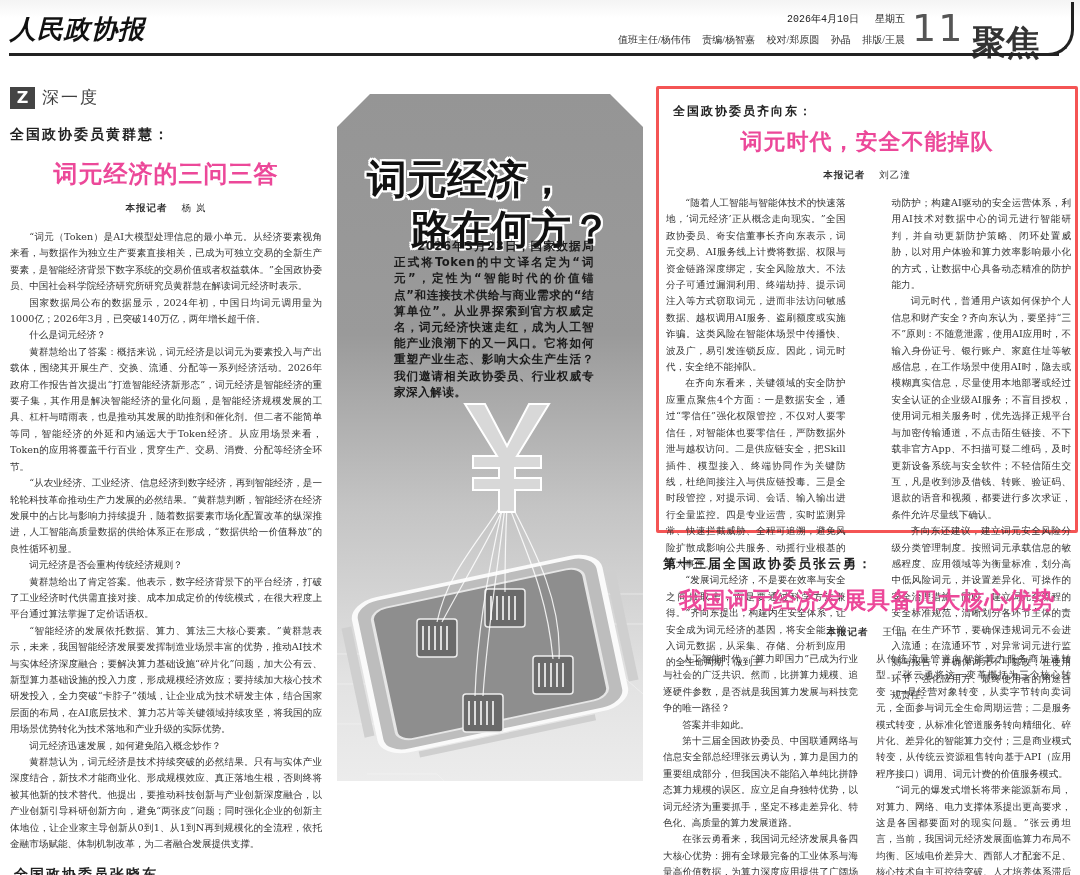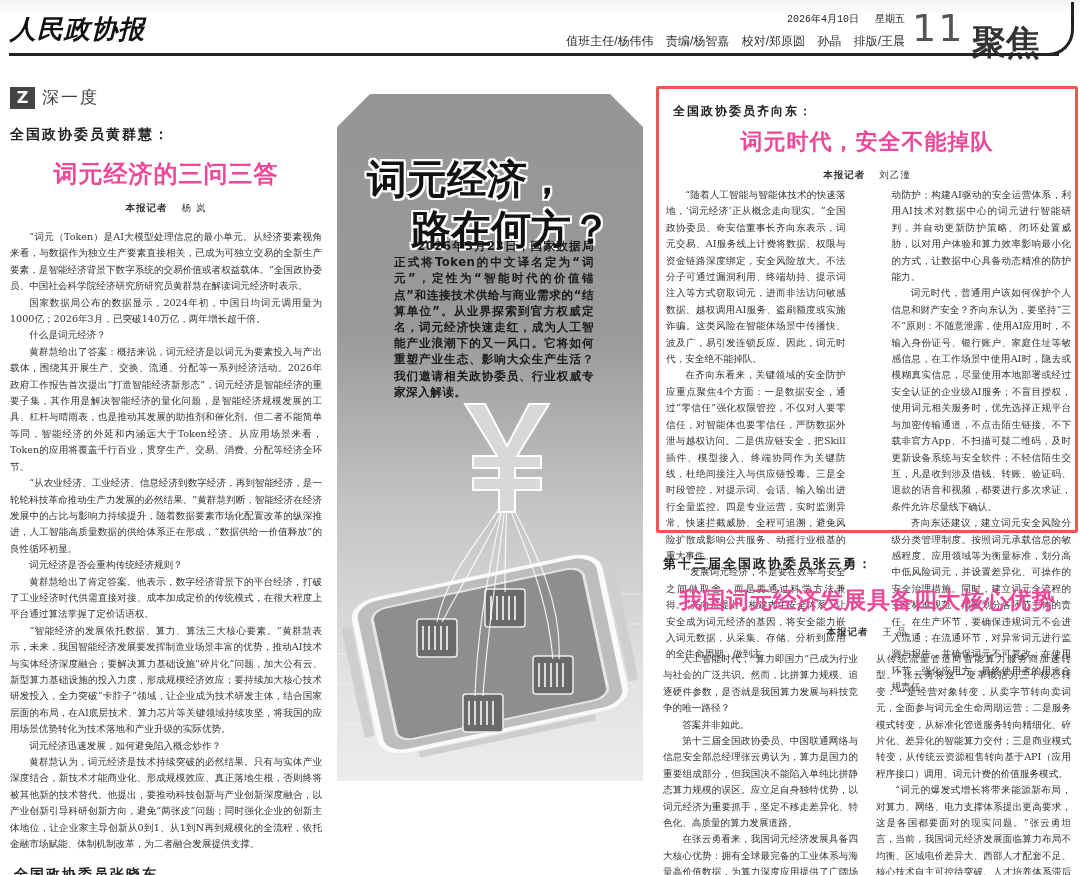--- a/index.html
+++ b/index.html
@@ -6,21 +6,21 @@
   html, body { width: 1080px; height: 875px; overflow: hidden; background: #fff; }
   body { position: relative; font-family: "DejaVu Serif", "Liberation Serif", serif; color: #222; }
 
   
   .masthead { position: absolute; left: 0; top: 0; width: 1080px; height: 60px; background: linear-gradient(#f4f4f4, #fff 30%); }
   .logo { position: absolute; left: 10px; top: 12px; font-family: "DejaVu Serif", serif; font-size: 26px; font-weight: bold; font-style: italic; letter-spacing: 1px; color: #111; }
   .mast-rule { position: absolute; left: 9px; top: 53px; width: 1050px; height: 3px; background: #222; }
   .mast-curve { position: absolute; right: 6px; top: 2px; width: 40px; height: 54px; border-right: 3px solid #222; border-bottom: 3px solid #222; border-bottom-right-radius: 26px; }
   .date-line { position: absolute; right: 175px; top: 12px; font-family: Liberation Mono, monospace; font-size: 10px; color: #222; }
   .date-line span { margin-left: 10px; }
-  .staff-line { position: absolute; right: 175px; top: 33px; font-family: Liberation Sans, sans-serif; font-size: 12px; color: #333; }
+  .staff-line { position: absolute; right: 175px; top: 33px; font-family: Liberation Serif, serif; font-size: 10px; color: #333; }
   .staff-line span { margin-left: 9px; }
   .page-num { position: absolute; left: 912px; top: 6px; font-family: "DejaVu Sans", sans-serif; font-size: 38px; color: #555; letter-spacing: 2px; line-height: 44px; }
   .section-name { position: absolute; left: 972px; top: 20px; font-family: "DejaVu Sans", sans-serif; font-size: 34px; font-weight: bold; color: #333; line-height: 44px; }
 
   
   .col-tag { position: absolute; left: 10px; top: 86px; display: flex; align-items: center; }
   .col-tag .z { width: 25px; height: 22px; background: #444; color: #fff; font-family: "DejaVu Sans", sans-serif; font-weight: bold; font-size: 16px; display: flex; align-items: center; justify-content: center; }
   .col-tag .name { margin-left: 7px; font-family: "DejaVu Sans", sans-serif; font-size: 17px; color: #404040; letter-spacing: 2px; }
 
   .kicker { font-family: "DejaVu Sans", sans-serif; font-weight: bold; color: #222; letter-spacing: 2px; }
@@ -43,21 +43,21 @@
   .panel-title { position: absolute; left: 30px; top: 60px; width: 260px; font-family: "DejaVu Sans", sans-serif; font-weight: bold; font-size: 40px; line-height: 50px; color: #111; text-shadow: -2px -2px 0 #fff, 2px -2px 0 #fff, -2px 2px 0 #fff, 2px 2px 0 #fff, 0 2px 0 #fff, 2px 0 0 #fff, 0 -2px 0 #fff, -2px 0 0 #fff; }
   .panel-title .l2 { display: block; padding-left: 44px; }
   .panel-lead { position: absolute; left: 57px; top: 144px; width: 200px; font-family: "DejaVu Sans", sans-serif; font-weight: bold; font-size: 11.6px; line-height: 16.2px; color: #1a1a1a; text-indent: 2em; text-align: justify; letter-spacing: 0.5px; }
   .chip-art { position: absolute; left: 0; top: 300px; width: 306px; height: 480px; }
 
   
   .art2 { position: absolute; left: 656px; top: 86px; width: 422px; height: 447px; border: 3px solid #f45454; border-radius: 2px; }
   .art2 .kicker { position: absolute; left: 14px; top: 14px; font-size: 12px; }
   .art2 .headline { position: absolute; left: 0; top: 38px; width: 100%; font-size: 22px; letter-spacing: 1px; }
   .art2 .byline { position: absolute; left: 0; top: 80px; width: 100%; }
-  .art2 .cols { position: absolute; left: 7px; top: 98px; width: 405px; display: flex; justify-content: flex-start; gap: 46px; }
+  .art2 .cols { position: absolute; left: 7px; top: 106px; width: 405px; display: flex; justify-content: flex-start; gap: 46px; }
   .art2 .cols .body-text { width: 193px; }
 
   
   .art3 { position: absolute; left: 656px; top: 555px; width: 422px; }
   .art3 .kicker { font-size: 13px; margin-left: 7px; }
   .art3 .headline { font-size: 23px; margin-top: 12px; letter-spacing: 0.5px; }
   .art3 .byline { margin-top: 10px; }
   .art3 .cols { margin-top: 12px; margin-left: 7px; width: 408px; display: flex; justify-content: space-between; }
   .art3 .cols .body-text { width: 195px; }
 </style>

